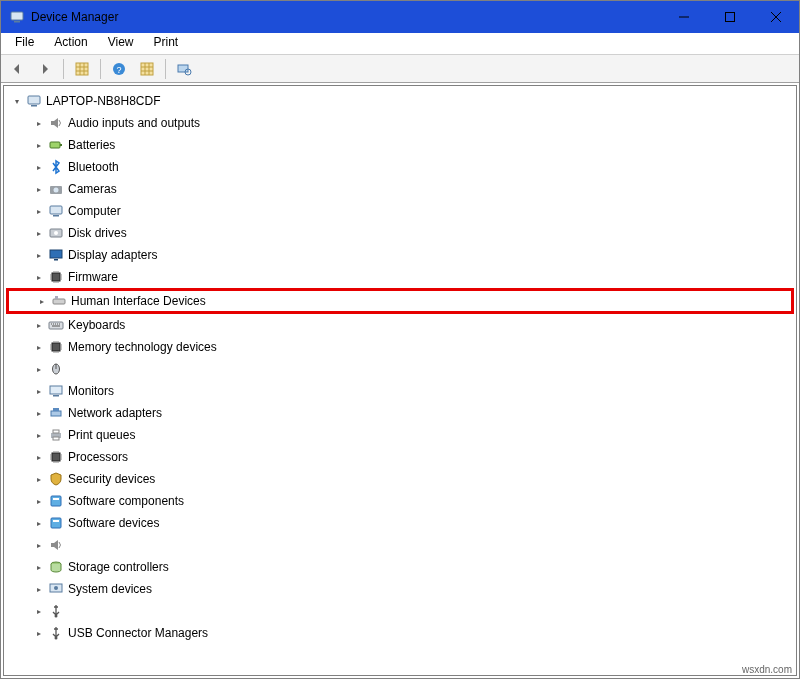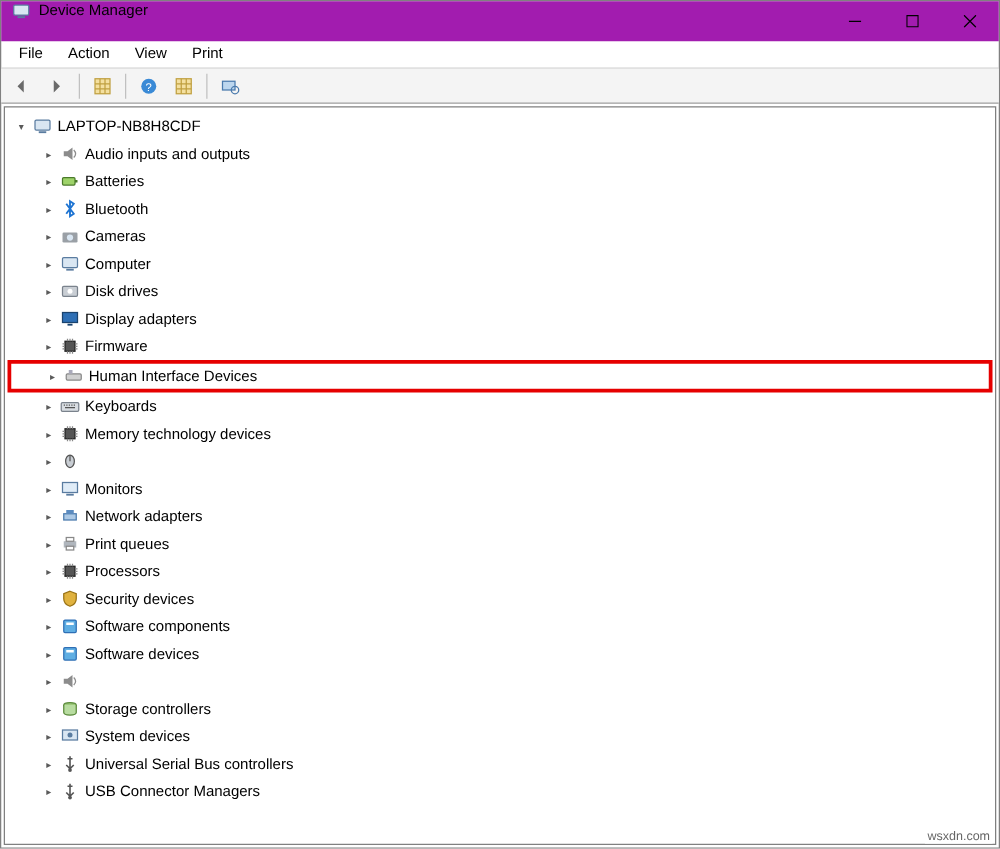--- a/index.html
+++ b/index.html
@@ -1,18 +1,18 @@
 <!DOCTYPE html>
 <html><head>
 <meta charset="utf-8">
 <style>
   * { box-sizing: border-box; font-family: "Segoe UI", Tahoma, sans-serif; }
   body { margin: 0; width: 800px; height: 679px; background: #fff; overflow: hidden; }
   .window { width: 800px; height: 679px; border: 1px solid #808080; display: flex; flex-direction: column; }
-  .titlebar { height: 32px; display: flex; padding: 0 0 0 8px; background: #a21caf; }
+  .titlebar { height: 32px; display: flex; align-items: center; padding: 0 0 0 8px; background: #1d4ed8; }
   .titlebar-icon { width: 16px; height: 16px; margin-right: 6px; display:inline-flex; }
   .titlebar-text { font-size: 12px; color: #000; flex: 1; }
   .winctrl { display: flex; }
   .winbtn { width: 46px; height: 32px; display: flex; align-items: center; justify-content: center; }
   .winbtn svg { width: 10px; height: 10px; }
   .menubar { height: 22px; display: flex; align-items: flex-start; padding: 0 4px; font-size: 12px; border-bottom: 1px solid #d0d0d0; }
   .menuitem { padding: 2px 10px; }
   .toolbar { height: 28px; display: flex; align-items: center; gap: 4px; padding: 2px 4px; border-bottom: 1px solid #a0a0a0; background: #f4f4f4;}
   .tb-sep { width: 1px; height: 20px; background: #c0c0c0; margin: 0 2px;}
   .tb-btn { width: 24px; height: 24px; display:flex; align-items:center; justify-content:center; border: 1px solid transparent; }
@@ -404,21 +404,20 @@
         </span>
         <span class="node-label">System devices</span>
       </div>
       <div class="node child">
         <span class="exp">▸</span>
         <span class="nico">
           <svg width="16" height="16">
             <use href="#ic-usb"></use>
           </svg>
         </span>
-        <span class="node-label">Universal Serial Bus controllers</span>
       </div>
       <div class="node child">
         <span class="exp">▸</span>
         <span class="nico">
           <svg width="16" height="16">
             <use href="#ic-usb"></use>
           </svg>
         </span>
         <span class="node-label">USB Connector Managers</span>
       </div>

